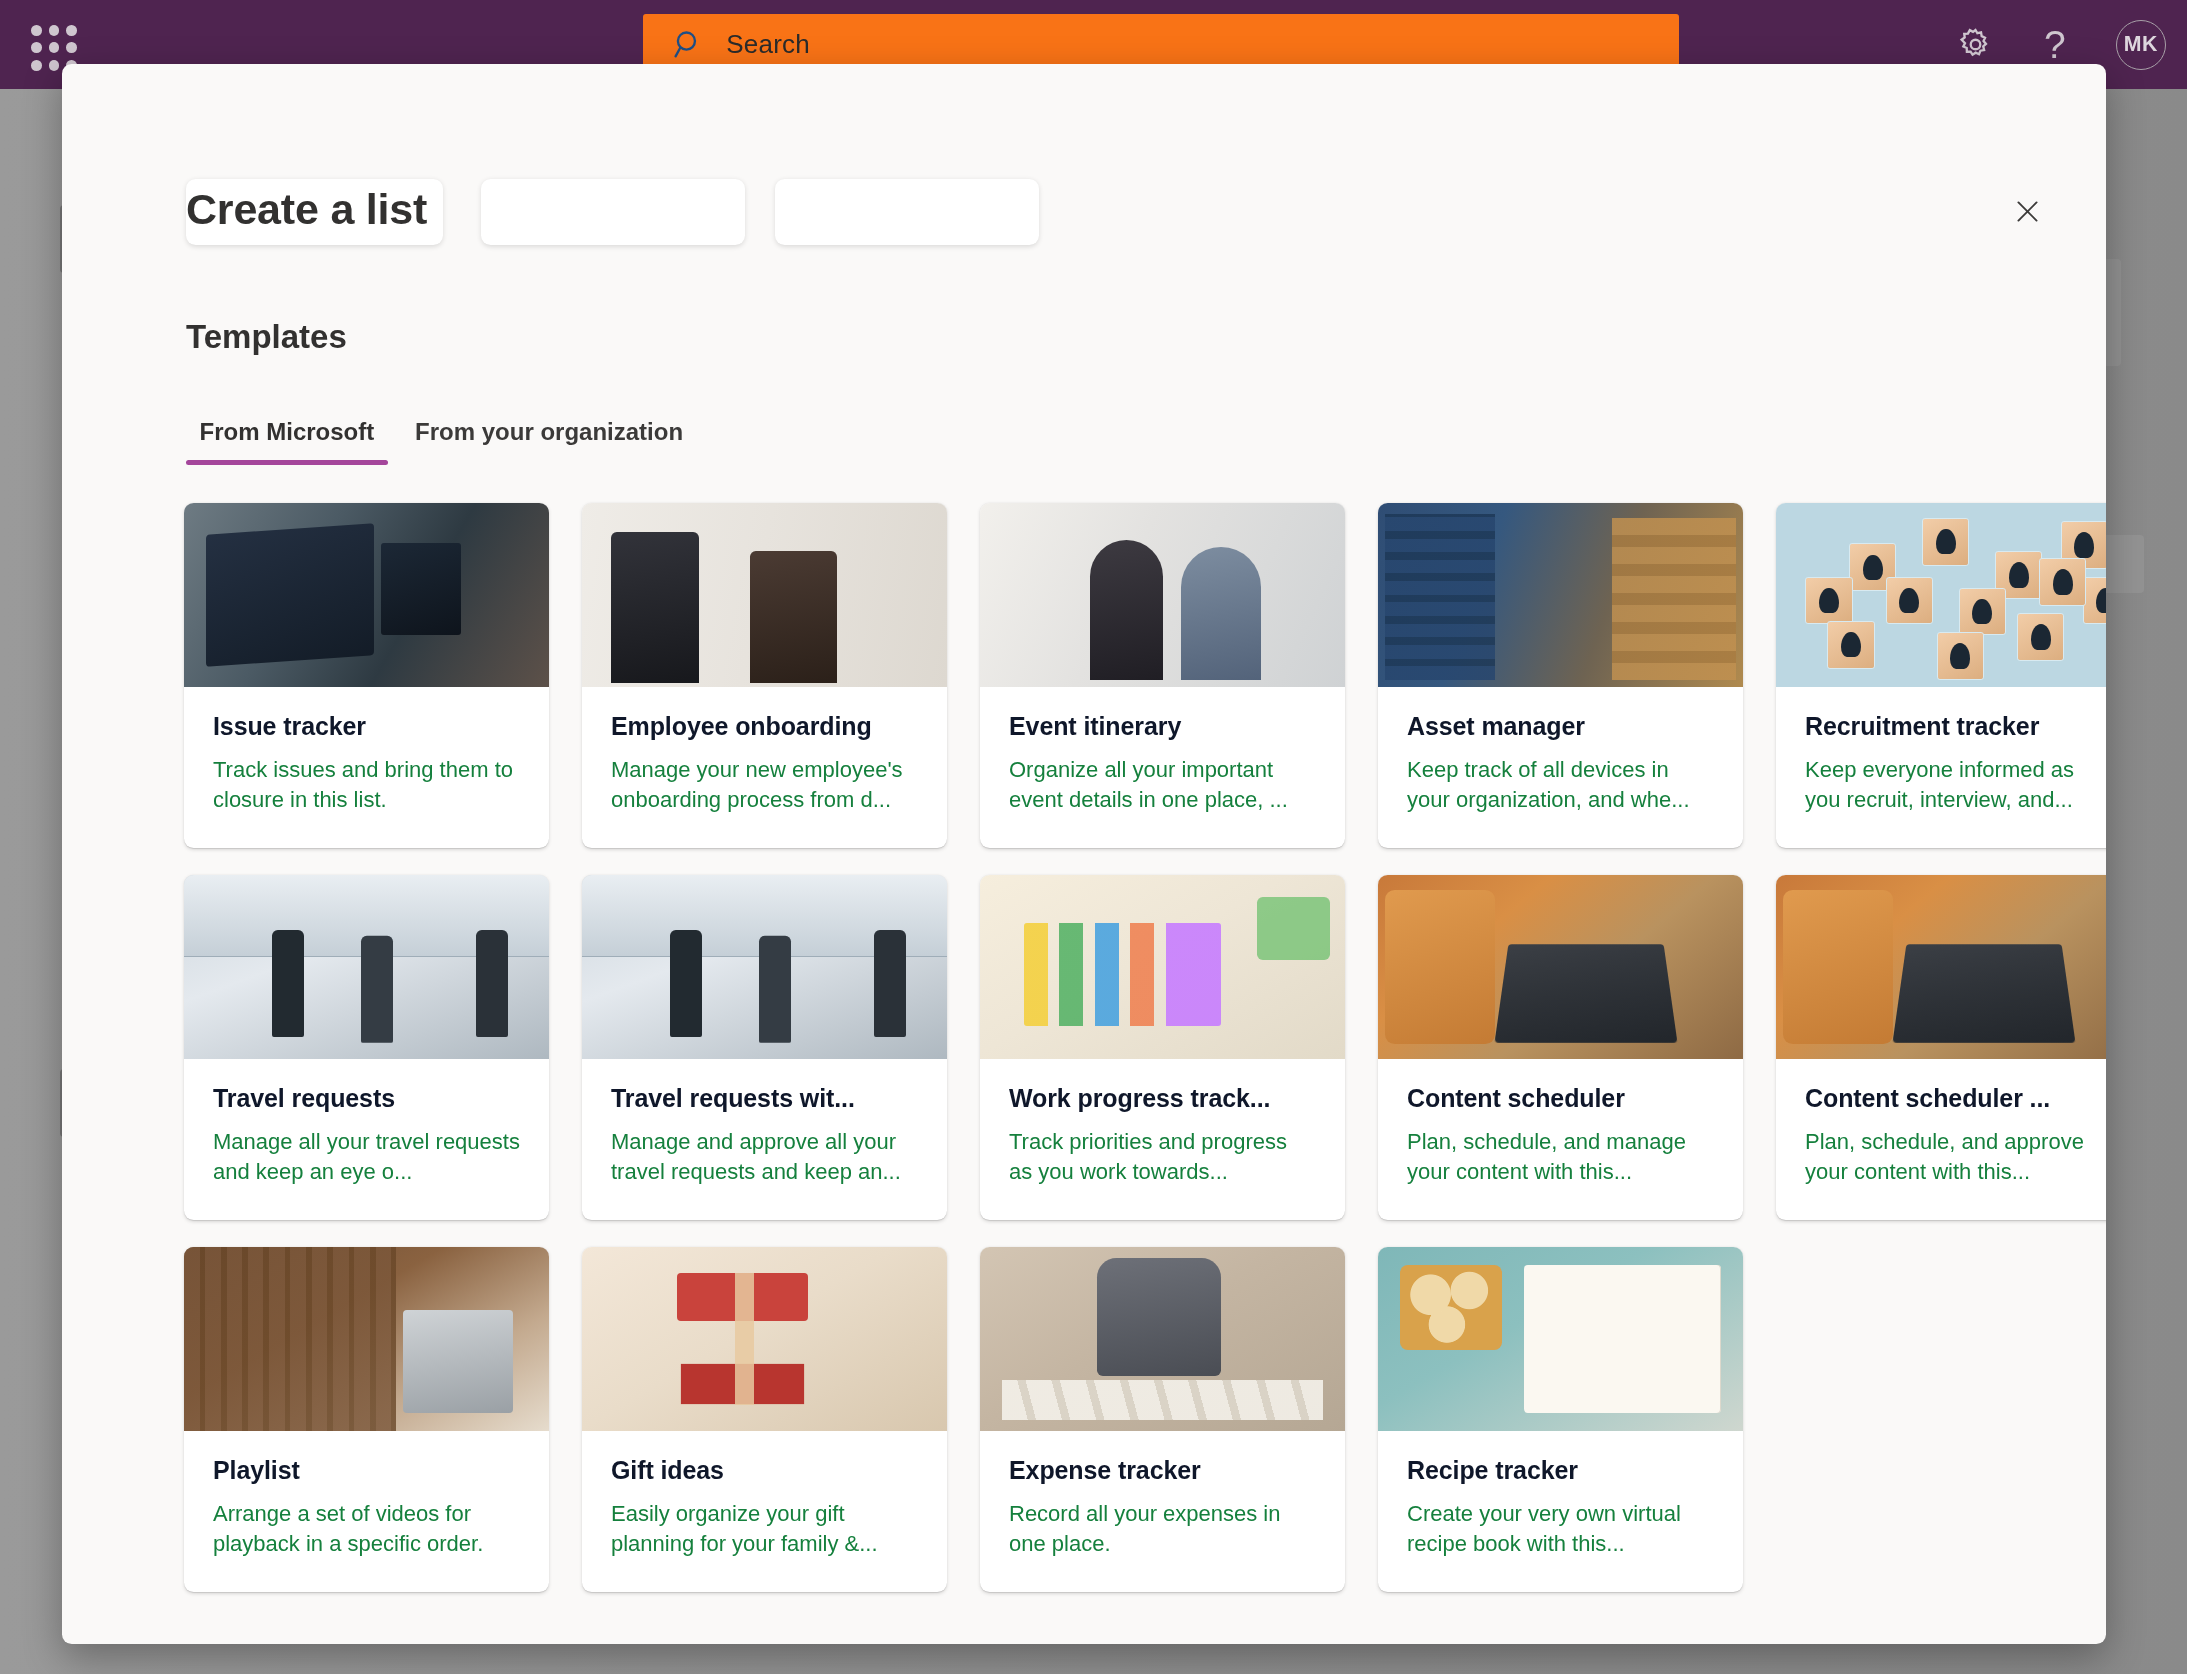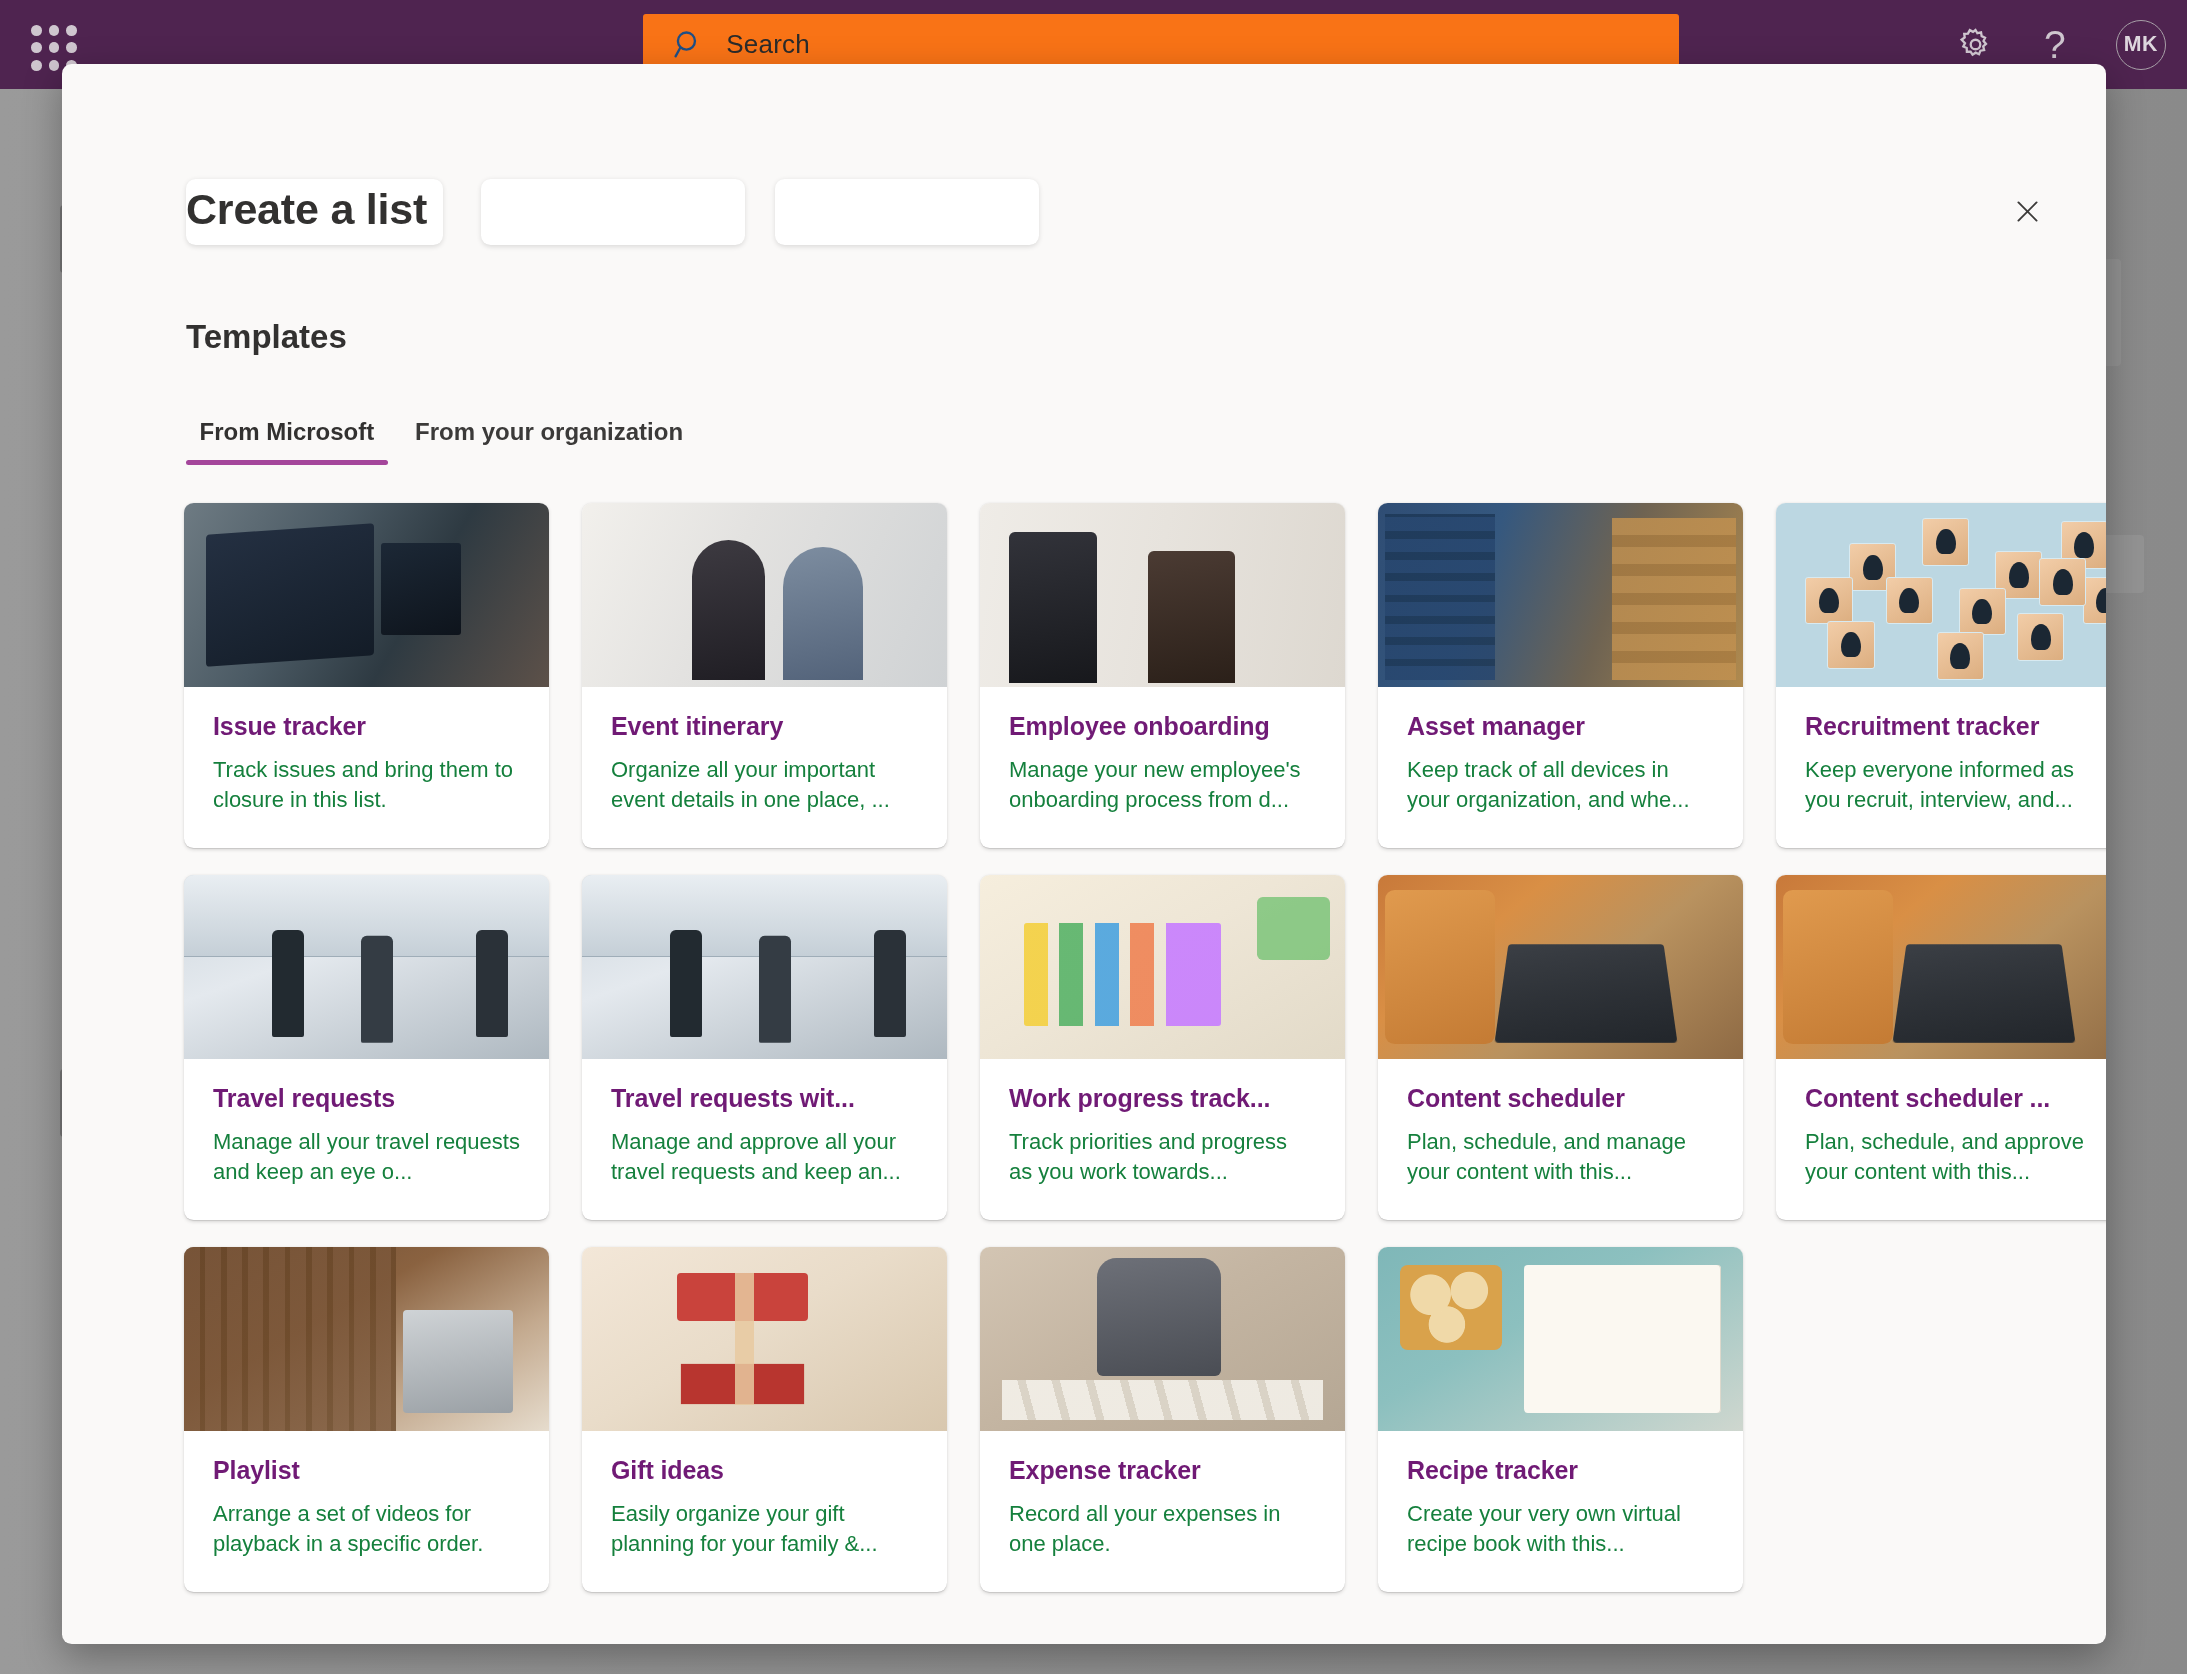--- a/index.html
+++ b/index.html
@@ -161,21 +161,21 @@
     cursor: pointer;
     display: flex; flex-direction: column;
   }
   .card-thumb {
     width: 100%; height: 184px;
     position: relative; overflow: hidden;
     flex: 0 0 184px;
   }
   .card-body { padding: 25px 29px 0 29px; }
   .card-title {
-    font-size: 25px; font-weight: 700; color: #701a75;
+    font-size: 25px; font-weight: 700; color: #0f172a;
     white-space: nowrap; overflow: hidden;
     margin-bottom: 13.6px; letter-spacing: -0.1px;
   }
   .card-desc {
     font-size: 22px; line-height: 30px; color: #15803d;
     overflow: hidden; max-height: 60px;
   }
 
   
   .th-bg { position: absolute; inset: 0; }
@@ -355,34 +355,34 @@
           <div class="card-thumb">
             <div class="th-bg th-issue"></div>
           </div>
           <div class="card-body">
             <div class="card-title">Issue tracker</div>
             <div class="card-desc">Track issues and bring them to closure in this list.</div>
           </div>
         </div>
         <div class="template-card">
           <div class="card-thumb">
+            <div class="th-bg th-onboard"></div>
+          </div>
+          <div class="card-body">
+            <div class="card-title">Employee onboarding</div>
+            <div class="card-desc">Manage your new employee's onboarding process from d...</div>
+          </div>
+        </div>
+        <div class="template-card">
+          <div class="card-thumb">
             <div class="th-bg th-event"></div>
           </div>
           <div class="card-body">
             <div class="card-title">Event itinerary</div>
             <div class="card-desc">Organize all your important event details in one place, ...</div>
-          </div>
-        </div>
-        <div class="template-card">
-          <div class="card-thumb">
-            <div class="th-bg th-onboard"></div>
-          </div>
-          <div class="card-body">
-            <div class="card-title">Employee onboarding</div>
-            <div class="card-desc">Manage your new employee's onboarding process from d...</div>
           </div>
         </div>
         <div class="template-card">
           <div class="card-thumb">
             <div class="th-bg th-asset"></div>
           </div>
           <div class="card-body">
             <div class="card-title">Asset manager</div>
             <div class="card-desc">Keep track of all devices in your organization, and whe...</div>
           </div>

